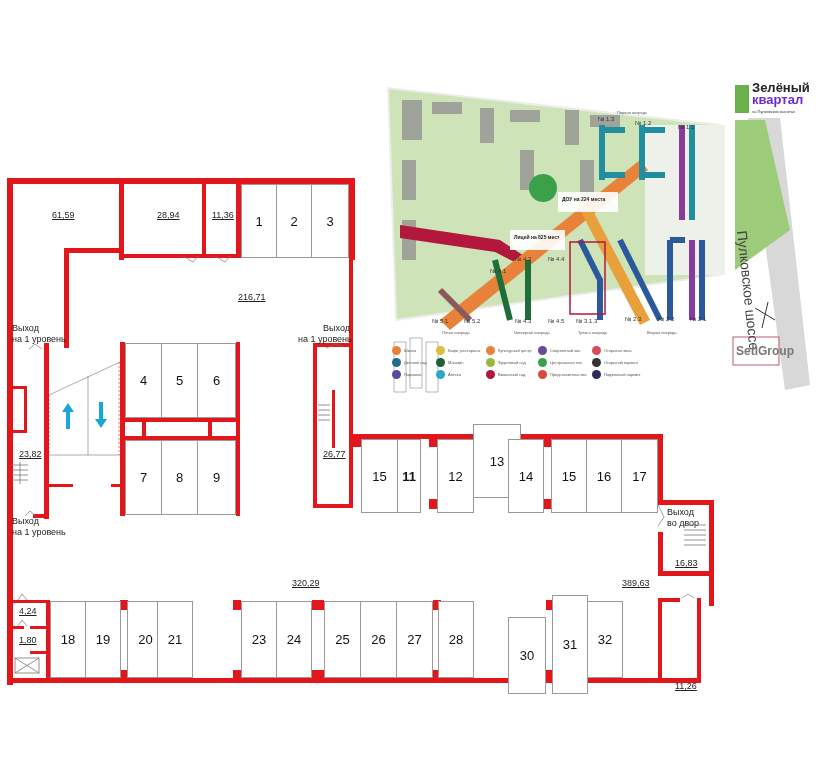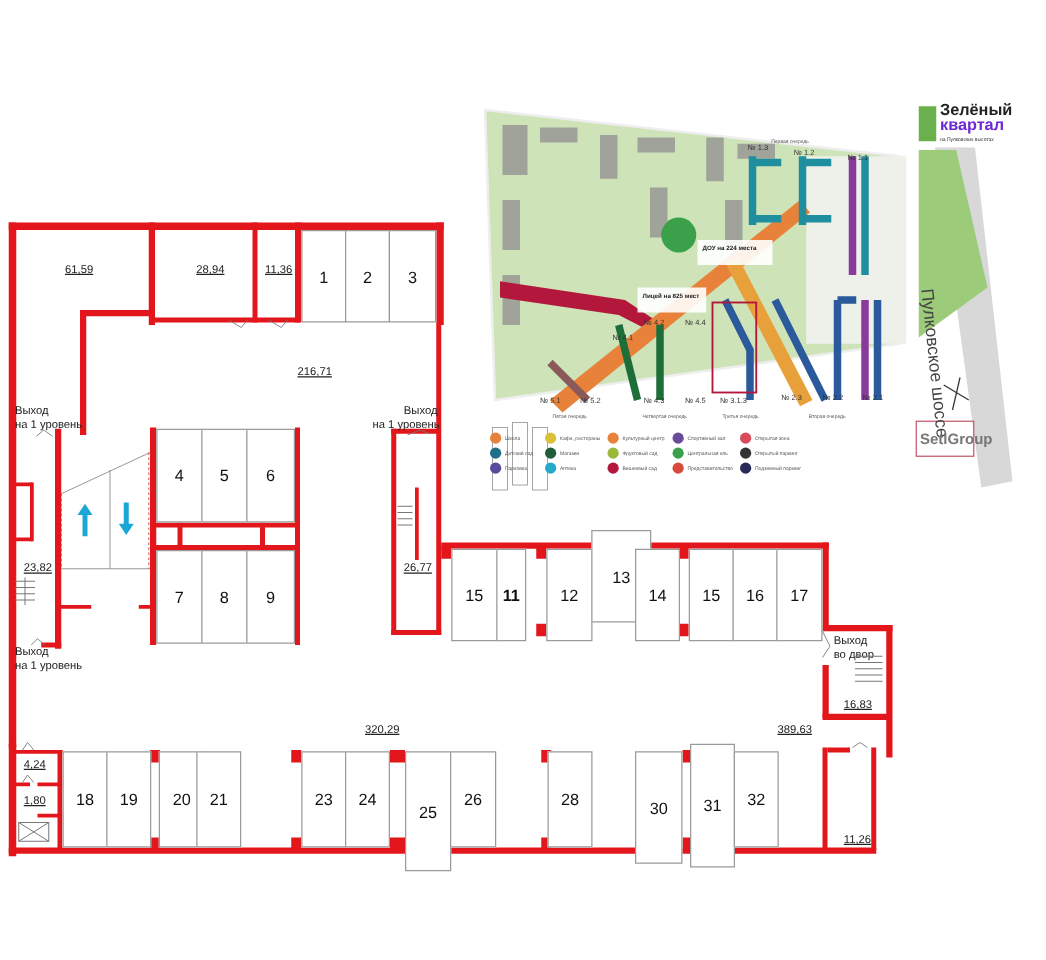--- a/index.html
+++ b/index.html
@@ -110,39 +110,40 @@
   <div class="cell" style="left:551px;top:439px;width:36px;height:74px;">15</div>
   <div class="cell" style="left:586px;top:439px;width:36px;height:74px;">16</div>
   <div class="cell" style="left:621px;top:439px;width:37px;height:74px;">17</div>
 
   <div class="cell" style="left:50px;top:601px;width:36px;height:77px;">18</div>
   <div class="cell" style="left:85px;top:601px;width:36px;height:77px;">19</div>
   <div class="cell" style="left:127px;top:601px;width:37px;height:77px;">20</div>
   <div class="cell" style="left:157px;top:601px;width:36px;height:77px;">21</div>
   <div class="cell" style="left:241px;top:601px;width:36px;height:77px;">23</div>
   <div class="cell" style="left:276px;top:601px;width:36px;height:77px;text-align:center;">24</div>
-  <div class="cell" style="left:324px;top:601px;width:37px;height:96px;">25</div>
+  <div class="cell" style="left:324px;top:601px;width:37px;height:77px;">25</div>
   <div class="cell" style="left:360px;top:601px;width:37px;height:77px;">26</div>
+  <div class="cell" style="left:396px;top:601px;width:37px;height:77px;">27</div>
   <div class="cell" style="left:438px;top:601px;width:36px;height:77px;">28</div>
-  <div class="cell" style="left:508px;top:601px;width:38px;height:90px;">30</div>
+  <div class="cell" style="left:508px;top:617px;width:38px;height:77px;">30</div>
   <div class="cell" style="left:552px;top:595px;width:36px;height:99px;">31</div>
   <div class="cell" style="left:587px;top:601px;width:36px;height:77px;">32</div>
 
   <span class="area" style="left:52px;top:210px;">61,59</span>
   <span class="area" style="left:157px;top:210px;">28,94</span>
   <span class="area" style="left:212px;top:210px;">11,36</span>
   <span class="area" style="left:238px;top:292px;">216,71</span>
   <span class="area" style="left:19px;top:449px;">23,82</span>
   <span class="area" style="left:323px;top:449px;">26,77</span>
   <span class="area" style="left:292px;top:578px;">320,29</span>
   <span class="area" style="left:622px;top:578px;">389,63</span>
   <span class="area" style="left:675px;top:558px;">16,83</span>
   <span class="area" style="left:19px;top:606px;">4,24</span>
   <span class="area" style="left:19px;top:635px;">1,80</span>
-  <span class="area" style="left:675px;top:666px;text-align:center;">11,26</span>
+  <span class="area" style="left:675px;top:681px;text-align:center;">11,26</span>
 
   <div class="exit" style="left:12px;top:323px;">
     <div>Выход</div>
     <div>на 1 уровень</div>
   </div>
   <div class="exit right" style="left:298px;top:323px;width:52px;">
     <div>Выход</div>
     <div>на 1 уровень</div>
   </div>
   <div class="exit" style="left:12px;top:516px;">

